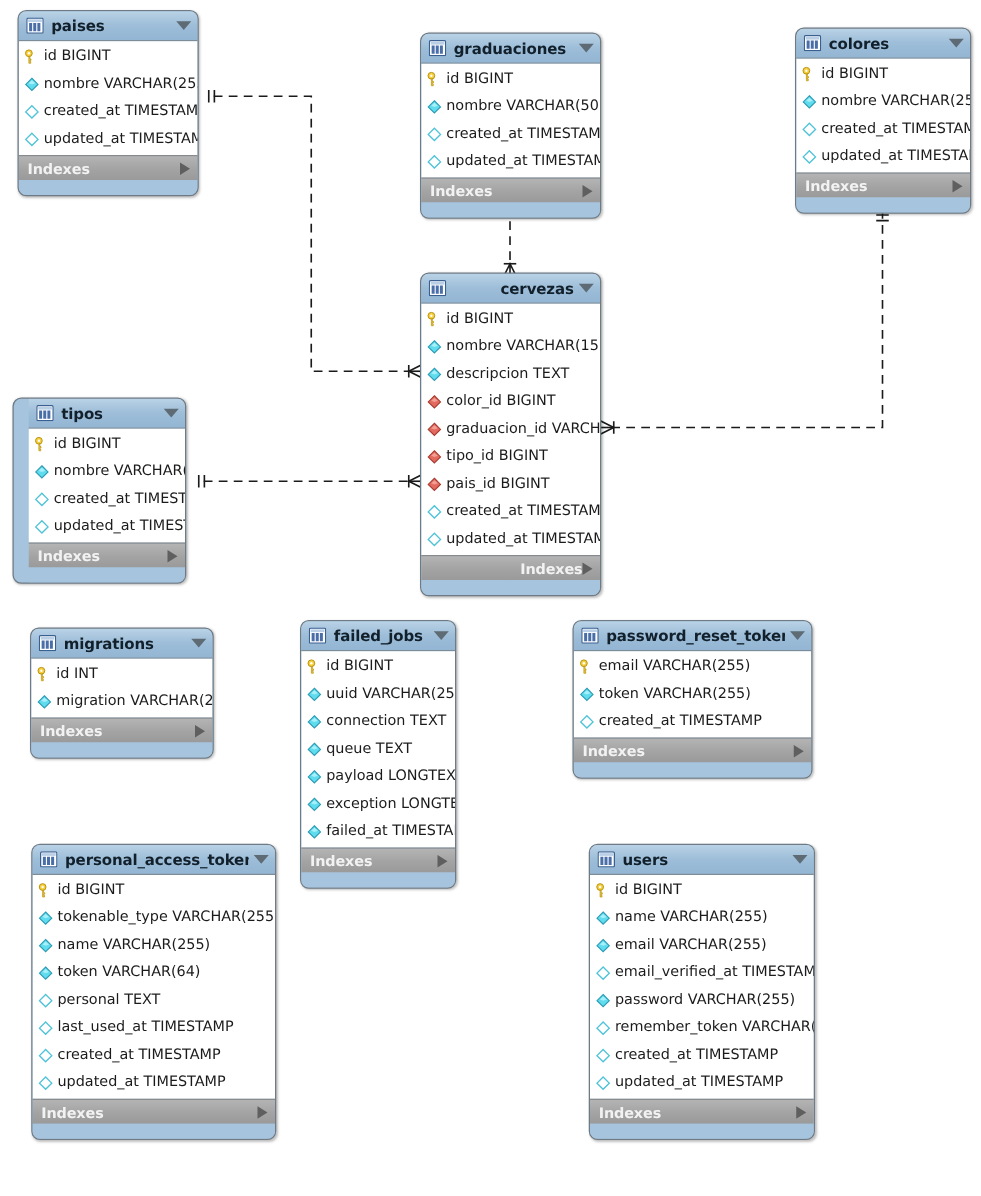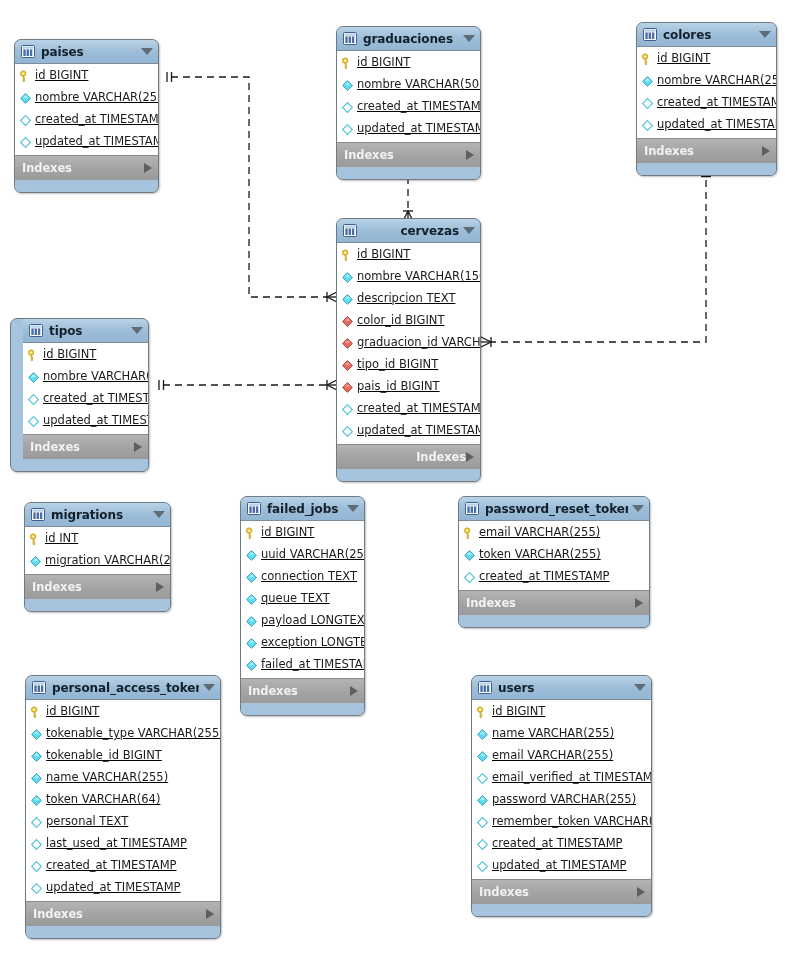--- a/index.html
+++ b/index.html
@@ -69,21 +69,20 @@
     margin-left: 4px;
     width: 0;
     height: 0;
     border-left: 6px solid transparent;
     border-right: 6px solid transparent;
     border-top: 7px solid #5e6b75;
   }
   .tbl-cols {
     background: #ffffff;
     padding: 1px 0 2px 0;
-    text-decoration: underline;
   }
   .col {
     display: flex;
     align-items: center;
     height: 22px;
     padding-left: 4px;
     box-sizing: border-box;
     white-space: nowrap;
   }
   .col-label {
@@ -92,21 +91,21 @@
     line-height: 1;
   }
   .ico {
     flex: 0 0 auto;
     width: 13px;
     height: 13px;
     margin-right: 3px;
     display: block;
   }
   .tbl-indexes {
-    height: 25px;
+    height: 20px;
     display: flex;
     align-items: center;
     padding: 0 6px 0 7px;
     background: linear-gradient(to bottom, #b4b4b4 0%, #a3a3a3 55%, #9a9a9a 100%);
     border-top: 1px solid #8a8a8a;
     box-sizing: border-box;
   }
   .idx-label {
     font-size: 11.5px;
     font-weight: bold;
@@ -165,21 +164,21 @@
         <path d="M706 168 L706 342 L491 342" stroke-dasharray="7,5"></path>
         <path d="M701 172 L711 172 M701 176.5 L711 176.5" stroke-dasharray="0"></path>
         <path d="M491 337 L491 347" stroke-dasharray="0"></path>
         <path d="M479 336 L491 342 L479 348" stroke-dasharray="0"></path>
         <path d="M491 342 L479 342" stroke-dasharray="0"></path>
       </g>
 
     </g>
   </svg>
 
-<div class="tbl" style="left: 14px; top: 8px; width: 145px; margin-top: 31px;">
+<div class="tbl" style="left: 14px; top: 8px; width: 145px;">
       <div class="tbl-header">
         <svg class="tbl-icon" viewBox="0 0 14 13" xmlns="http://www.w3.org/2000/svg">
           <rect x="0.5" y="0.5" width="13" height="12" rx="1" fill="#ffffff" stroke="#3a5f91"></rect>
           <rect x="1.5" y="1.5" width="11" height="2.2" fill="#b9cfe6"></rect>
           <rect x="2.3" y="4.4" width="2.4" height="6.6" fill="#4a6fa8"></rect>
           <rect x="5.6" y="4.4" width="2.4" height="6.6" fill="#4a6fa8"></rect>
           <rect x="8.9" y="4.4" width="2.4" height="6.6" fill="#4a6fa8"></rect>
         </svg>
         <span class="tbl-title">paises</span>
         <span class="tbl-caret"></span>
@@ -614,27 +613,20 @@
             <path d="M6.5 1.6 L11.4 6.5 L6.5 11.4 L1.6 6.5 Z" fill="#5fdcee" stroke="#2d9cb5" stroke-width="0.9"></path>
             <path d="M6.5 3.1 L9.3 5.6 L6.5 6.6 L3.9 5.6 Z" fill="#b4f2fb" opacity="0.85"></path>
           </svg>
           <span class="col-label">tokenable_type VARCHAR(255)</span>
         </div>
         <div class="col">
           <svg class="ico" viewBox="0 0 13 13" xmlns="http://www.w3.org/2000/svg">
             <path d="M6.5 1.6 L11.4 6.5 L6.5 11.4 L1.6 6.5 Z" fill="#5fdcee" stroke="#2d9cb5" stroke-width="0.9"></path>
             <path d="M6.5 3.1 L9.3 5.6 L6.5 6.6 L3.9 5.6 Z" fill="#b4f2fb" opacity="0.85"></path>
           </svg>
-          <span class="col-label">tokenable_id BIGINT</span>
-        </div>
-        <div class="col">
-          <svg class="ico" viewBox="0 0 13 13" xmlns="http://www.w3.org/2000/svg">
-            <path d="M6.5 1.6 L11.4 6.5 L6.5 11.4 L1.6 6.5 Z" fill="#5fdcee" stroke="#2d9cb5" stroke-width="0.9"></path>
-            <path d="M6.5 3.1 L9.3 5.6 L6.5 6.6 L3.9 5.6 Z" fill="#b4f2fb" opacity="0.85"></path>
-          </svg>
           <span class="col-label">name VARCHAR(255)</span>
         </div>
         <div class="col">
           <svg class="ico" viewBox="0 0 13 13" xmlns="http://www.w3.org/2000/svg">
             <path d="M6.5 1.6 L11.4 6.5 L6.5 11.4 L1.6 6.5 Z" fill="#5fdcee" stroke="#2d9cb5" stroke-width="0.9"></path>
             <path d="M6.5 3.1 L9.3 5.6 L6.5 6.6 L3.9 5.6 Z" fill="#b4f2fb" opacity="0.85"></path>
           </svg>
           <span class="col-label">token VARCHAR(64)</span>
         </div>
         <div class="col">

